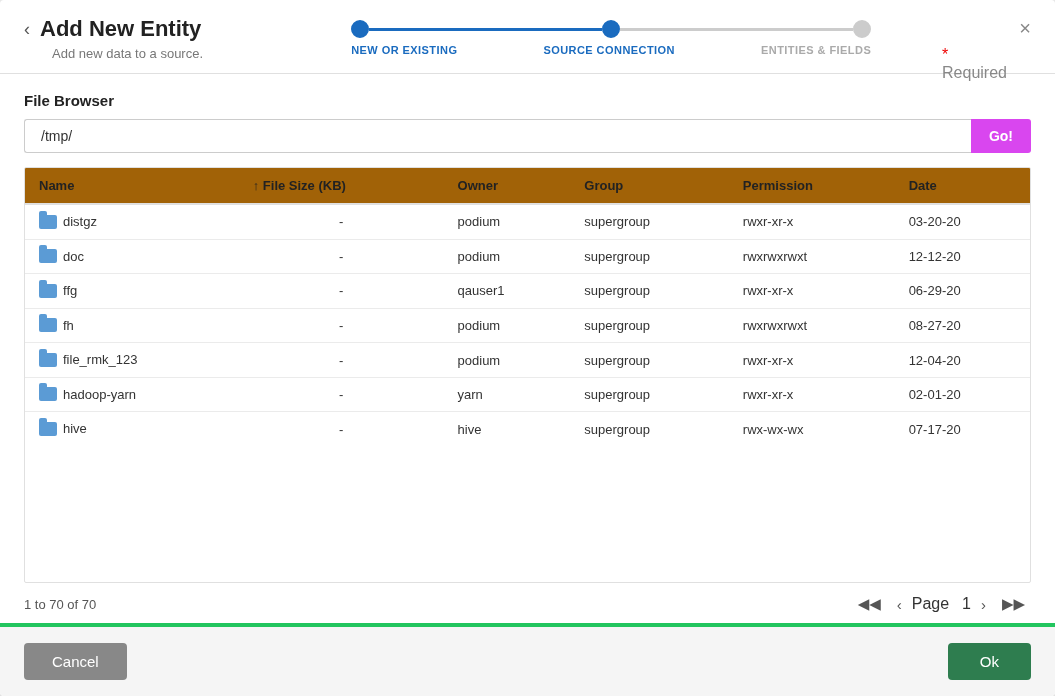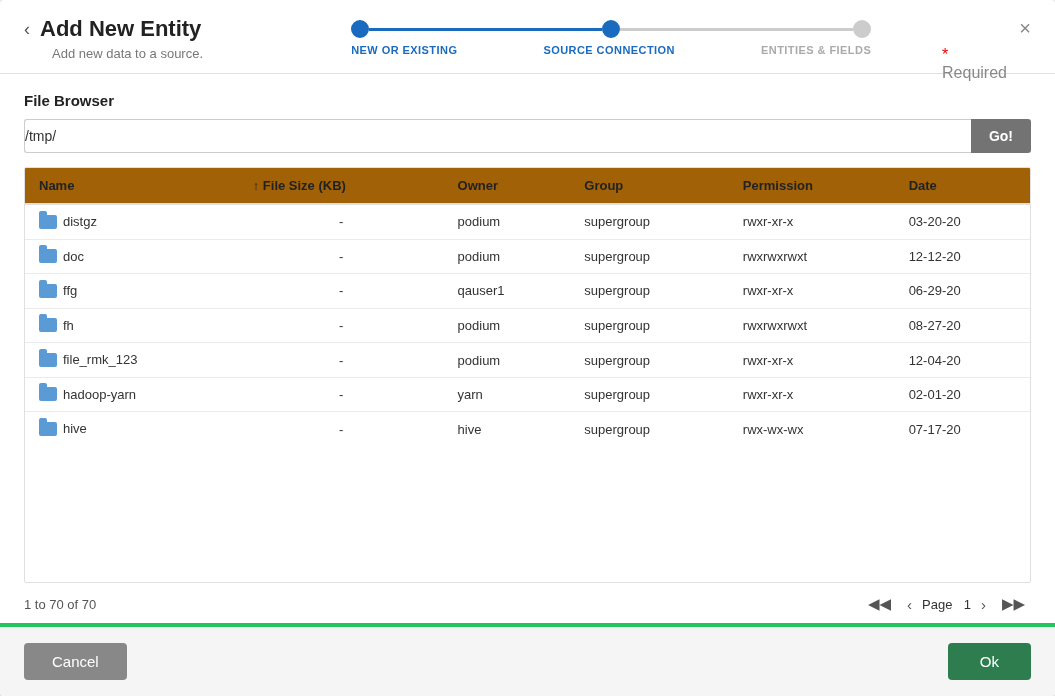--- a/index.html
+++ b/index.html
@@ -148,28 +148,28 @@
     }
     .path-row {
       display: flex;
       gap: 0;
       margin-bottom: 14px;
     }
     .path-input {
       flex: 1;
       border: 1px solid #ccc;
       border-right: none;
-      padding: 8px 0;
+      padding: 8px 16px;
       font-size: 14px;
       color: #333;
       border-radius: 3px 0 0 3px;
       outline: none;
     }
     .go-btn {
-      background: #737373;
+      background: #d946ef;
       color: #fff;
       border: none;
       padding: 8px 18px;
       font-size: 14px;
       font-weight: 600;
       cursor: pointer;
       border-radius: 0 3px 3px 0;
     }
     
     .table-wrapper {
@@ -247,21 +247,21 @@
     .page-btn {
       background: none;
       border: none;
       cursor: pointer;
       font-size: 15px;
       color: #555;
       padding: 2px 6px;
       border-radius: 2px;
     }
     .page-label {
-      font-size: 13px;
+      font-size: 16px;
       color: #333;
     }
     
     .modal-footer {
       background: #f5f5f5;
       border-top: 4px solid #22c55e;
       padding: 16px 24px;
       display: flex;
       justify-content: space-between;
       align-items: center;

